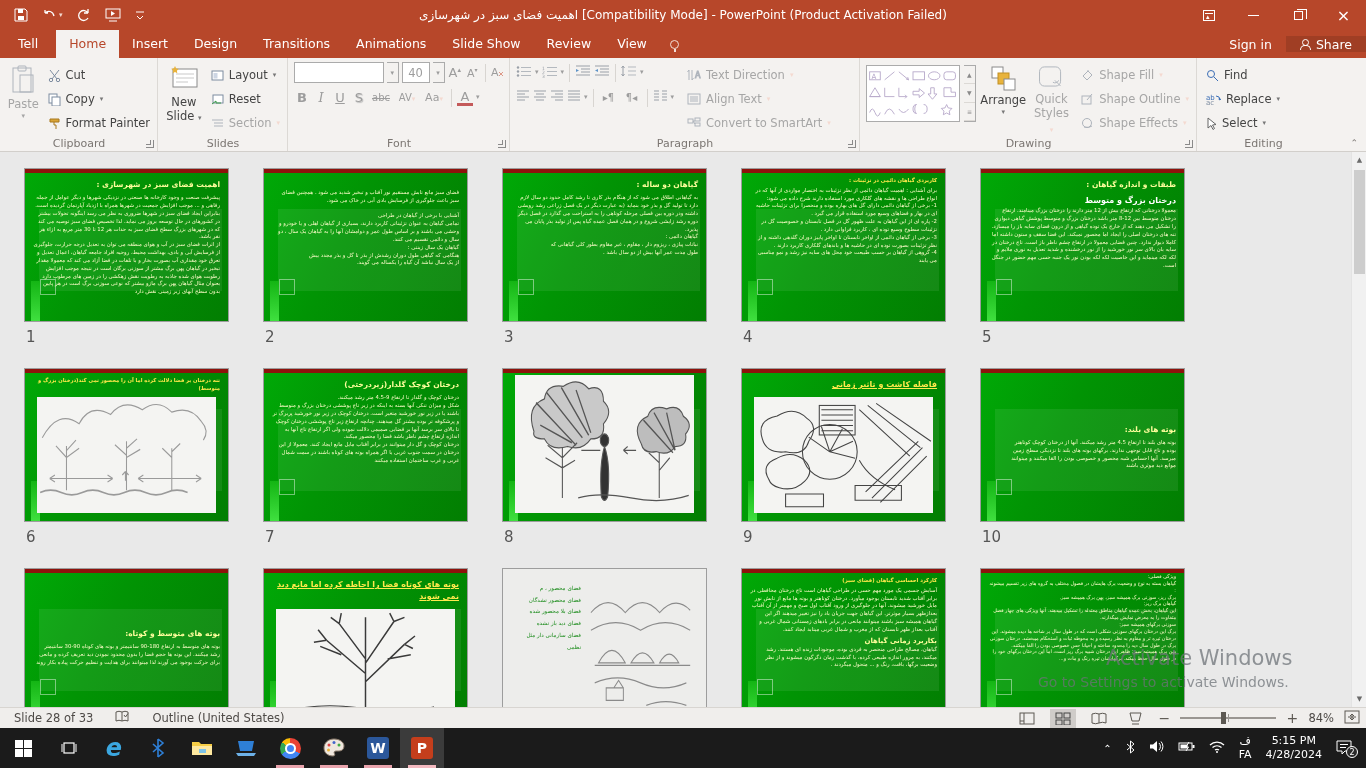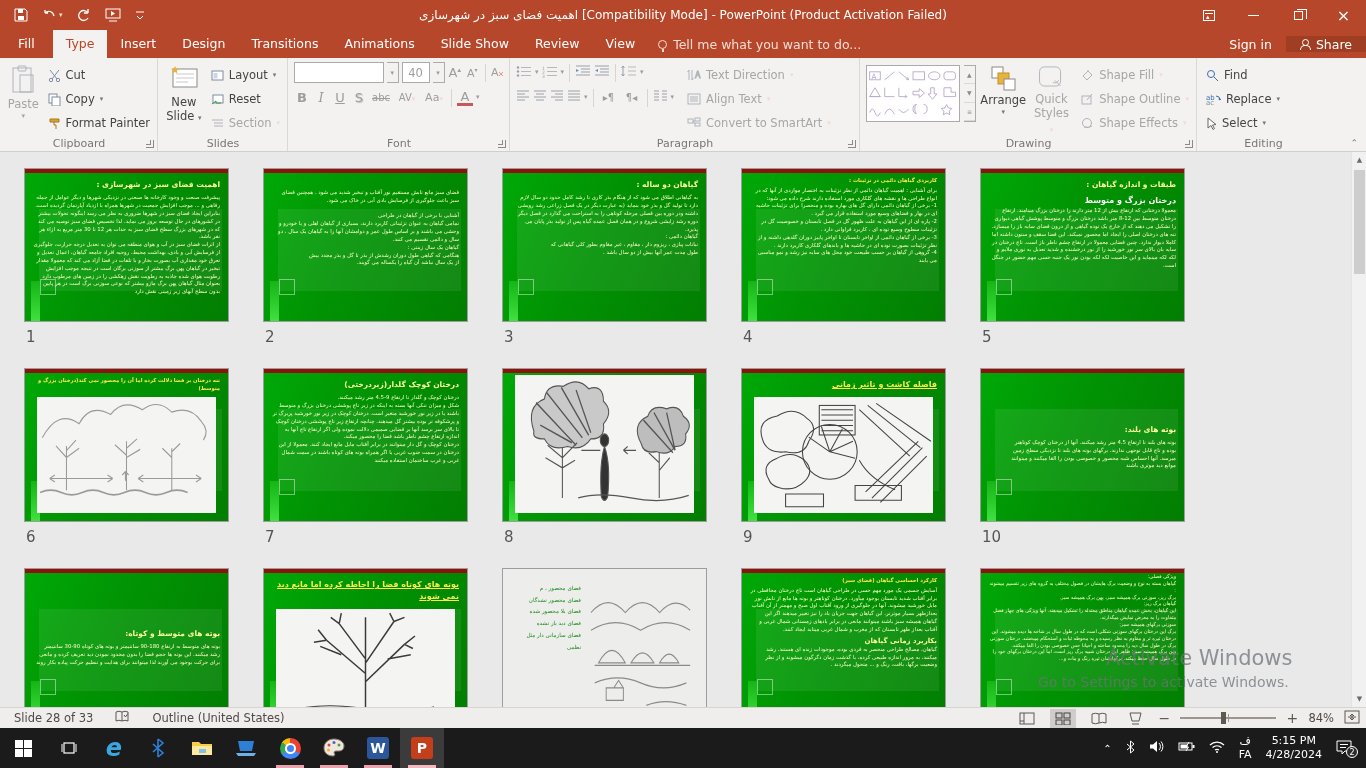--- a/index.html
+++ b/index.html
@@ -175,32 +175,31 @@
         <span class="ico-min"></span>
       </div>
     <div class="wbtn">
         <span class="ico-restore"></span>
       </div>
     <div class="wbtn" style="font-size:16px;">×</div>
   </div>
 </div>
 
 <div id="tabrow">
-  <div class="tab file">Fill</div>
-  <div class="tab active">Type</div>
+  <div class="tab file">Tell</div>
+  <div class="tab active">Home</div>
   <div class="tab">Insert</div>
   <div class="tab">Design</div>
   <div class="tab">Transitions</div>
   <div class="tab">Animations</div>
   <div class="tab">Slide Show</div>
   <div class="tab">Review</div>
   <div class="tab">View</div>
   <div class="tellme">
       <span class="bulb"></span>
-      <span>Tell me what you want to do...</span>
     </div>
   <div class="rightlinks">
     <div class="signin">Sign in</div>
     <div class="sharebtn">
         <span class="person"></span>
         <span>Share</span>
       </div>
   </div>
 </div>
 

